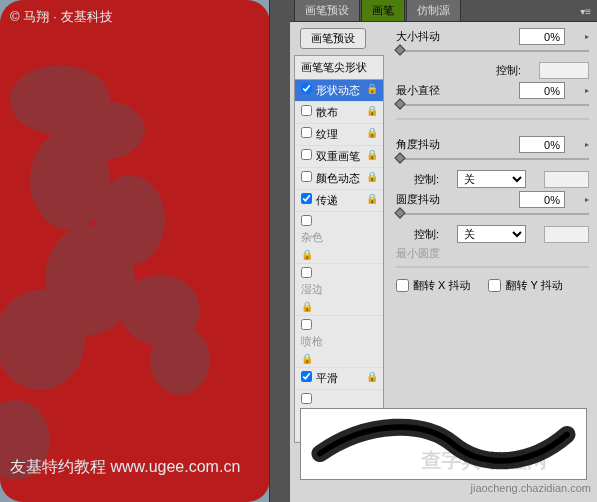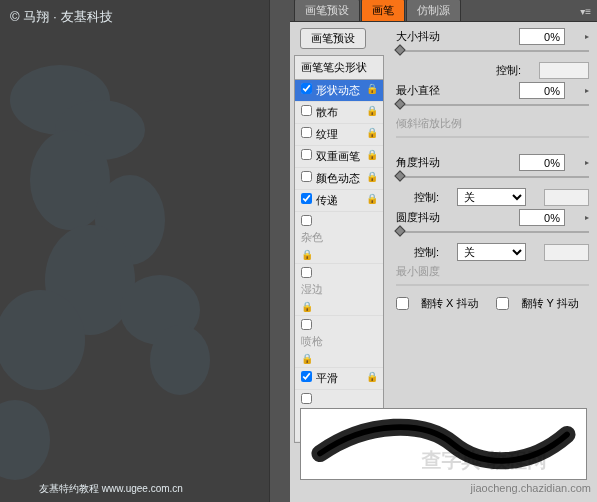--- a/index.html
+++ b/index.html
@@ -1,26 +1,26 @@
 <!DOCTYPE html>
 <html><head>
 <meta charset="utf-8">
 <style>
 * { box-sizing: border-box; margin: 0; padding: 0; font-family: "Microsoft YaHei", SimSun, sans-serif; }
 body { width: 597px; height: 502px; overflow: hidden; background: #88a0b0; position: relative; }
-.canvas-bg { position: absolute; left: 0; top: 0; width: 270px; height: 502px; background: #404040; }
+.canvas-bg { position: absolute; left: 0; top: 0; width: 270px; height: 502px; background: #b91c1c; border-radius: 23px; }
 .blobs { position: absolute; left: 0; top: 0; width: 270px; height: 502px; opacity: 0.35; }
 .watermark-top { position: absolute; left: 10px; top: 8px; color: #e0e8ec; font-size: 13px; }
-.watermark-bottom { position: absolute; left: 10px; bottom: 6px; color: #e0e8ec; font-size: 10px; margin-left: 29px; }
+.watermark-bottom { position: absolute; left: 10px; bottom: 24px; color: #e0e8ec; font-size: 16px; }
 .watermark-right { position: absolute; right: 6px; bottom: 8px; color: #555; font-size: 11px; opacity: 0.7; text-shadow: 0 0 2px rgba(255,255,255,0.3); }
 .watermark-center { position: absolute; right: 50px; bottom: 28px; color: rgba(0,0,0,0.15); font-size: 20px; font-weight: bold; margin-top: 32px; }
 .panel { position: absolute; left: 269px; top: 0; width: 328px; height: 502px; background: #535353; border-left: 1px solid #333; padding-left: 20px; }
 .tabs { display: flex; height: 22px; background: #535353; border-bottom: 1px solid #333; align-items: flex-end; padding-left: 4px; }
 .tab { padding: 3px 10px; font-size: 11px; background: #6a6a6a; color: #ddd; margin-right: 1px; border: 1px solid #333; border-bottom: none; border-radius: 2px 2px 0 0; cursor: pointer; }
-.tab.active { background: #f97316; color: #000; font-family: Liberation Serif, serif; }
+.tab.active { background: #4d7c0f; color: #000; font-family: Liberation Serif, serif; }
 .menu-icon { margin-left: auto; padding: 4px 6px; color: #ccc; font-size: 10px; cursor: pointer; }
 .panel-body { background: #d6d6d6; height: calc(100% - 22px); display: flex; flex-direction: column; }
 .main-content { display: flex; height: 378px; }
 .left-col { width: 98px; padding: 6px 4px; }
 .preset-btn { display: inline-block; padding: 2px 10px; font-size: 11px; background: #e8e8e8; border: 1px solid #888; border-radius: 3px; margin-bottom: 6px; margin-left: 6px; cursor: pointer; }
 .opt-list { border: 1px solid #999; background: #e8e8e8; font-size: 11px; }
 .opt-header { padding: 4px 6px; border-bottom: 1px solid #a3a3a3; }
 .opt-item { display: flex; align-items: flex-start; padding: 3px 4px 3px 6px; border-bottom: 1px solid #ddd; gap: 4px; }
 .opt-item.sel { background: #3875d7; color: #fff; }
 .opt-item input[type=checkbox] { width: 11px; height: 11px; }
@@ -34,21 +34,21 @@
 .spacer { flex: 1; }
 .pct-box { width: 46px; height: 17px; border: 1px solid #888; background: #fff; text-align: right; padding-right: 4px; font-size: 11px; display: flex; align-items: center; justify-content: flex-end; }
 .slider { height: 6px; margin: 2px 0 8px 0; position: relative; }
 .slider::before { content: ""; position: absolute; left: 0; top: 2px; width: 100%; height: 2px; background: #aaa; }
 .slider-thumb { position: absolute; top: -2px; width: 8px; height: 8px; background: #888; border: 1px solid #444; transform: rotate(45deg); }
 .select { height: 18px; border: 1px solid #888; background: #fff; font-size: 11px; padding: 0 2px; }
 .select.w1 { width: 76px; }
 .hint-box { width: 50px; height: 17px; border: 1px solid #aaa; background: #f0f0f0; }
 .ctrl-row.disabled { color: #999; }
 .flip-row { display: flex; gap: 18px; margin-top: 8px; }
-.flip-row label { display: flex; gap: 12px; align-items: center; }
+.flip-row label { display: flex; gap: 4px; align-items: center; }
 .preview { margin: 8px 10px 10px 10px; height: 72px; background: #fff; border: 1px solid #888; display: flex; align-items: center; justify-content: center; overflow: hidden; }
 .preview svg { width: 100%; height: 100%; }
 .arrow { color: #555; font-size: 8px; margin-left: 2px; }
 </style>
 </head>
 <body>
 
 <div class="canvas-bg">
   <svg class="blobs" viewBox="0 0 270 502">
     <g fill="#4a5d6a">
@@ -154,24 +154,20 @@
         </div>
         <div class="ctrl-row">
           <label>最小直径</label>
           <div class="spacer"></div>
           <div class="pct-box">0%</div>
           <span class="arrow">▸</span>
         </div>
         <div class="slider">
             <div class="slider-thumb" style="left:0"></div>
           </div>
-        <div class="ctrl-row disabled">
-          <label>倾斜缩放比例</label>
-          <div class="spacer"></div>
-        </div>
         <div class="slider" style="opacity:0.4"></div>
         <div style="height:6px"></div>
         <div class="ctrl-row">
           <label>角度抖动</label>
           <div class="spacer"></div>
           <div class="pct-box">0%</div>
           <span class="arrow">▸</span>
         </div>
         <div class="slider">
             <div class="slider-thumb" style="left:0"></div>

